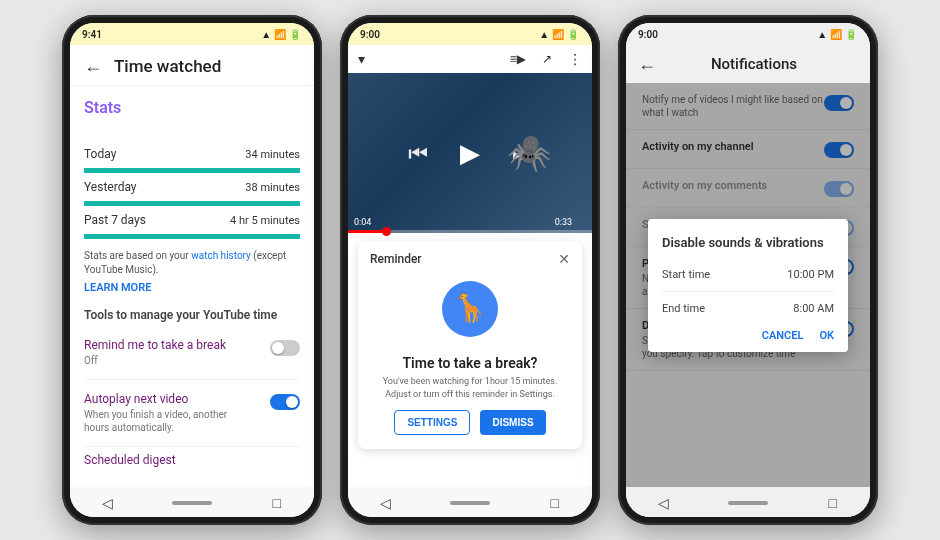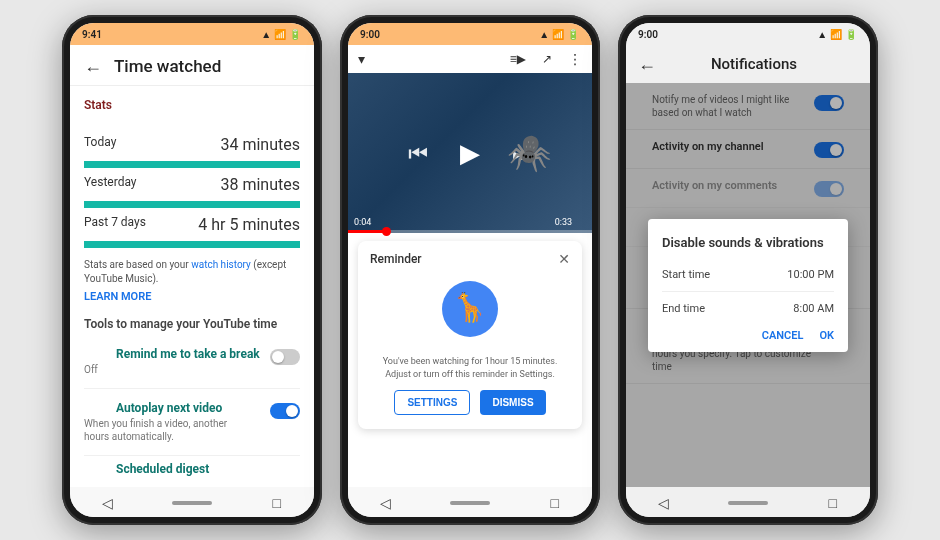--- a/index.html
+++ b/index.html
@@ -33,21 +33,21 @@
       width: 100%;
       height: 100%;
       background: #fff;
       border-radius: 24px;
       overflow: hidden;
       display: flex;
       flex-direction: column;
     }
     
     .status-bar {
-      background: #fdba74;
+      background: #fef9c3;
       display: flex;
       justify-content: space-between;
       align-items: center;
       padding: 4px 12px;
       height: 22px;
       font-size: 10px;
       font-weight: 600;
       color: #222;
     }
     .status-icons {
@@ -75,33 +75,33 @@
     }
     .scroll-content {
       flex: 1;
       overflow: hidden;
       padding: 12px 14px;
       font-size: 12px;
       color: #333;
     }
     .section-header {
       font-weight: 600;
-      font-size: 12px;
-      color: #7f1d1d;
-      margin-bottom: 16px;
+      font-size: 16px;
+      color: #8b5cf6;
+      margin-bottom: 23px;
     }
     .stat-row {
       display: flex;
       justify-content: space-between;
-      align-items: flex-start;
+      align-items: flex-end;
       padding: 7px 0;
-      border-bottom: 7px solid #14b8a6;
+      border-bottom: 5px solid #14b8a6;
     }
     .stat-label { font-size: 12px; color: #333; }
-    .stat-value { font-size: 16px; color: #333; }
+    .stat-value { font-size: 11px; color: #333; }
     .note-text {
       font-size: 10px;
       color: #555;
       margin: 10px 0 4px;
       line-height: 1.4;
     }
     .note-text .link { color: #1a73e8; }
     .learn-more {
       color: #1a73e8;
       font-size: 11px;
@@ -114,21 +114,21 @@
       font-size: 12px;
       color: #444;
       margin-bottom: 10px;
     }
     .toggle-row {
       display: flex;
       justify-content: space-between;
       align-items: flex-start;
       padding: 6px 0;
     }
-    .toggle-label { font-size: 12px; color: #0f766e; font-weight: 700; margin-left: 32px; }
+    .toggle-label { font-size: 12px; color: #701a75; font-weight: 400; }
     .toggle-sub { font-size: 10px; color: #777; margin-top: 2px; max-width: 160px; line-height: 1.3; }
     .toggle {
       width: 30px;
       height: 16px;
       border-radius: 8px;
       position: relative;
       flex-shrink: 0;
       margin-top: 2px;
     }
     .toggle.off { background: #ccc; }
@@ -319,21 +319,21 @@
     }
     .phone3-content {
       flex: 1;
       background: #f0f0f0;
       overflow: hidden;
       padding: 0;
       position: relative;
     }
     .notif-item {
       background: #f0f0f0;
-      padding: 10px 26px;
+      padding: 10px 16px;
       display: flex;
       justify-content: space-between;
       align-items: flex-start;
       border-bottom: 1px solid #e0e0e0;
     }
     .notif-text-block { flex: 1; }
     .notif-label { font-size: 11px; font-weight: 600; color: #333; margin-bottom: 2px; }
     .notif-desc { font-size: 10px; color: #666; line-height: 1.3; }
     .toggle-blue {
       width: 30px;
@@ -542,20 +542,21 @@
             <span class="close-x">✕</span>
           </div>
           <div class="reminder-body">
             <div class="reminder-icon">
               
               <svg width="60" height="60" viewBox="0 0 60 60">
                 <circle cx="30" cy="30" r="28" fill="#4285f4"></circle>
                 <text x="30" y="38" text-anchor="middle" font-size="28">🦒</text>
               </svg>
             </div>
+            <div class="reminder-heading">Time to take a break?</div>
             <div class="reminder-desc">You've been watching for 1hour 15 minutes. Adjust or turn off this reminder in Settings.</div>
             <div class="reminder-actions">
               <button class="btn-settings">SETTINGS</button>
               <button class="btn-dismiss">DISMISS</button>
             </div>
           </div>
         </div>
       </div>
 
       <div class="phone-nav-bar">

